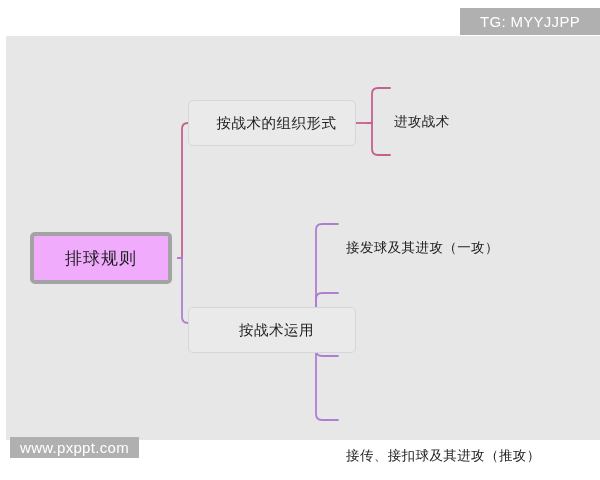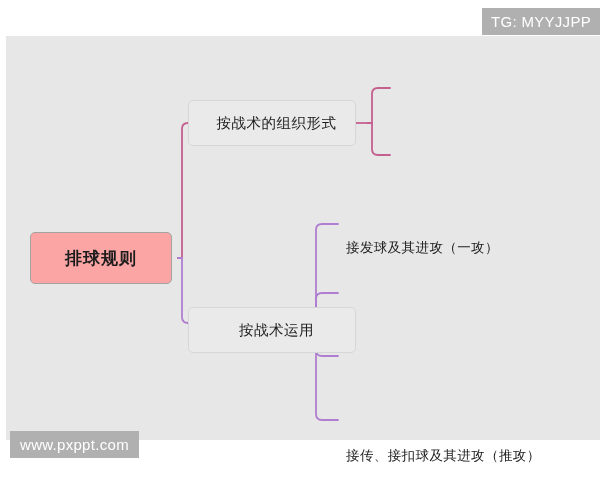--- a/index.html
+++ b/index.html
@@ -50,25 +50,25 @@
     color: #1c1c1c;
     white-space: nowrap;
   }
 
   .node-root {
     left: 24px;
     top: 196px;
     width: 142px;
     height: 52px;
     justify-content: center;
-    background: #fca5a5;
-    border: 1px solid #a3a3a3;
+    background: #f0abfc;
+    border: 4px solid #a3a3a3;
     border-radius: 5px;
     font-size: 17px;
-    font-weight: bold;
+    font-weight: normal;
     letter-spacing: 1px;
   }
 
   .node-branch {
     left: 182px;
     width: 168px;
     height: 46px;
     justify-content: center;
     background: #eaeaea;
     border: 1px solid #d6d6d6;
@@ -103,26 +103,26 @@
     background: #b0b0b0;
     font-size: 15px;
     display: flex;
     align-items: center;
     letter-spacing: 0.3px;
   }
   .wm-top {
     right: 0px;
     top: 8px;
     height: 27px;
-    padding: 0 9px;
+    padding: 0 20px;
   }
   .wm-bottom {
     left: 10px;
     bottom: 22px;
-    height: 27px;
+    height: 21px;
     padding: 0 10px;
   }
 </style>
 </head>
 <body>
 
 <div id="stage">
 
   <div class="canvas">
 
@@ -155,20 +155,23 @@
       <span>排球规则</span>
     </div>
 
     <div class="node node-branch b0">
       <span>按战术的组织形式</span>
     </div>
     <div class="node node-branch b1">
       <span>按战术运用</span>
     </div>
 
+    <div class="node node-leaf pink lf-p0">
+      <span>进攻战术</span>
+    </div>
 
     <div class="node node-leaf purple lf-u0">
       <span>接发球及其进攻（一攻）</span>
     </div>
     <div class="node node-leaf purple lf-u3">
       <span>接传、接扣球及其进攻（推攻）</span>
     </div>
 
   </div>
 

